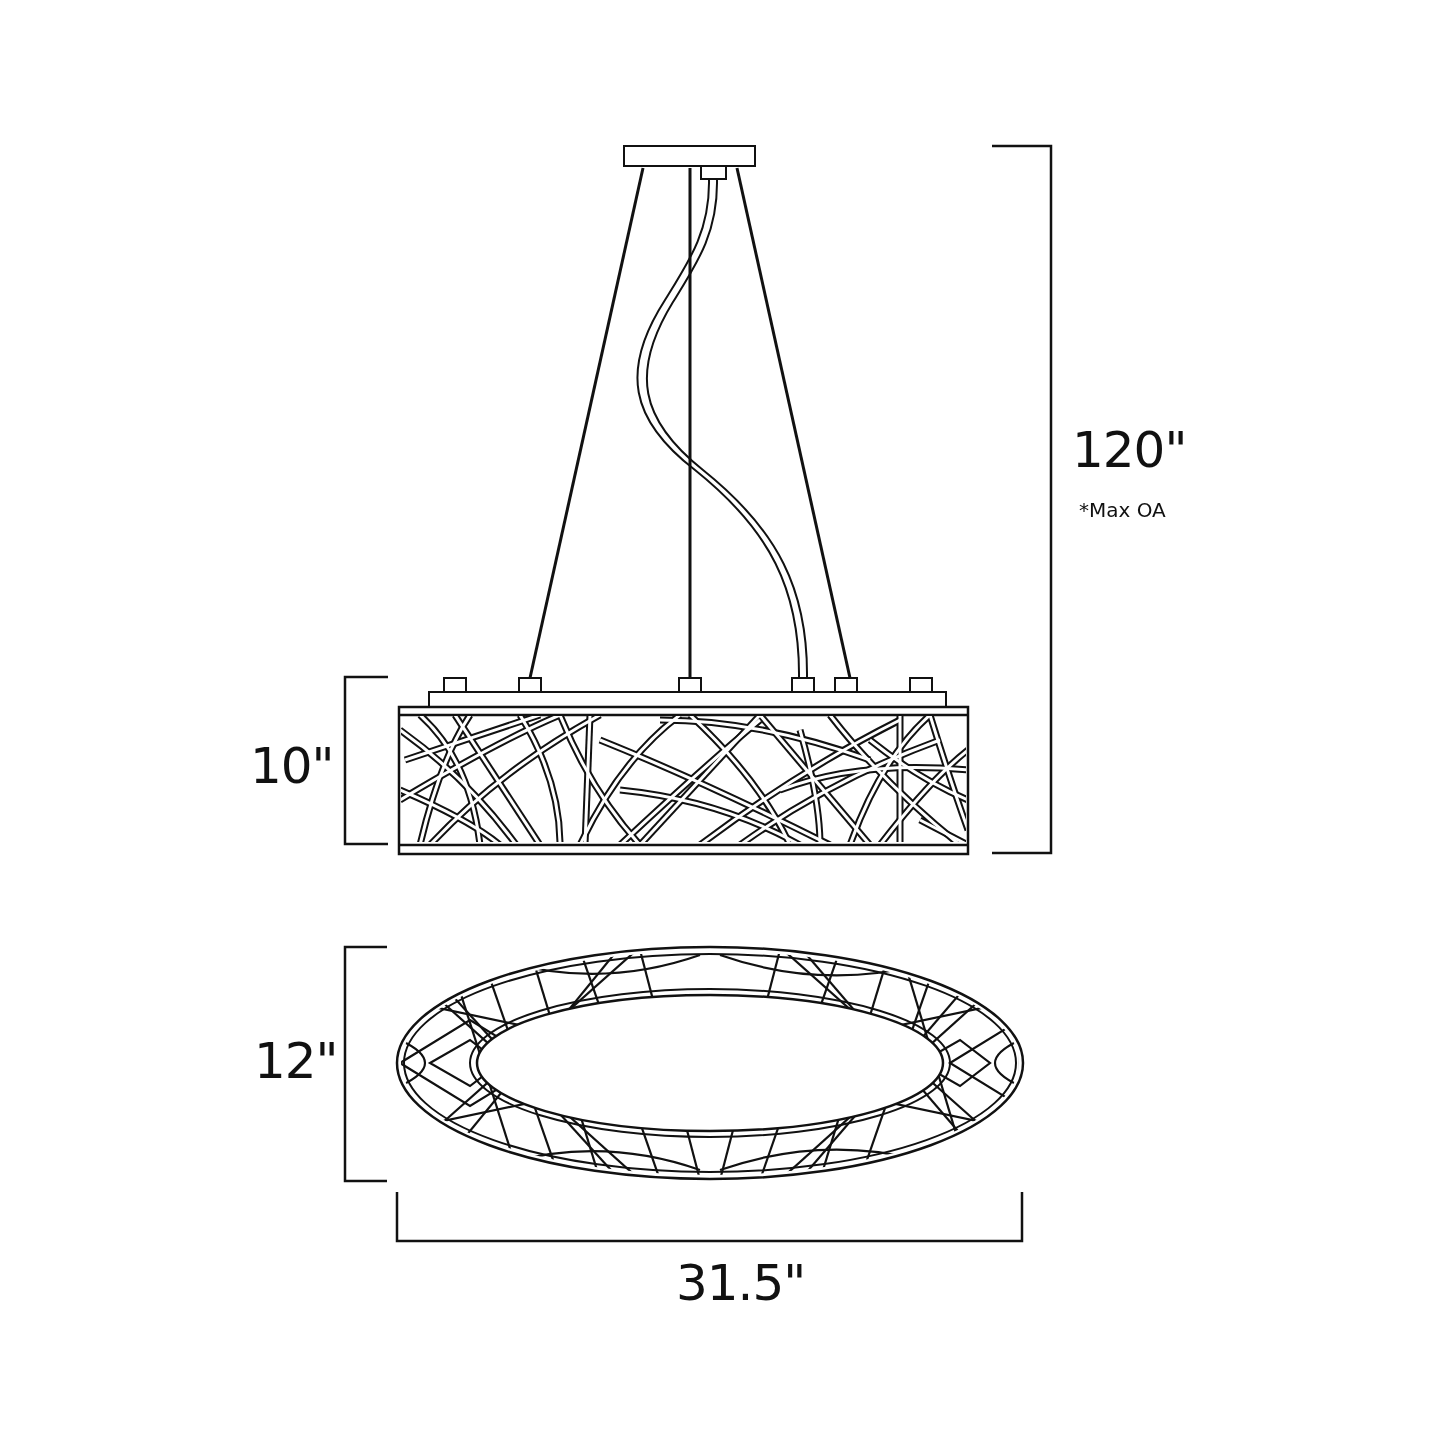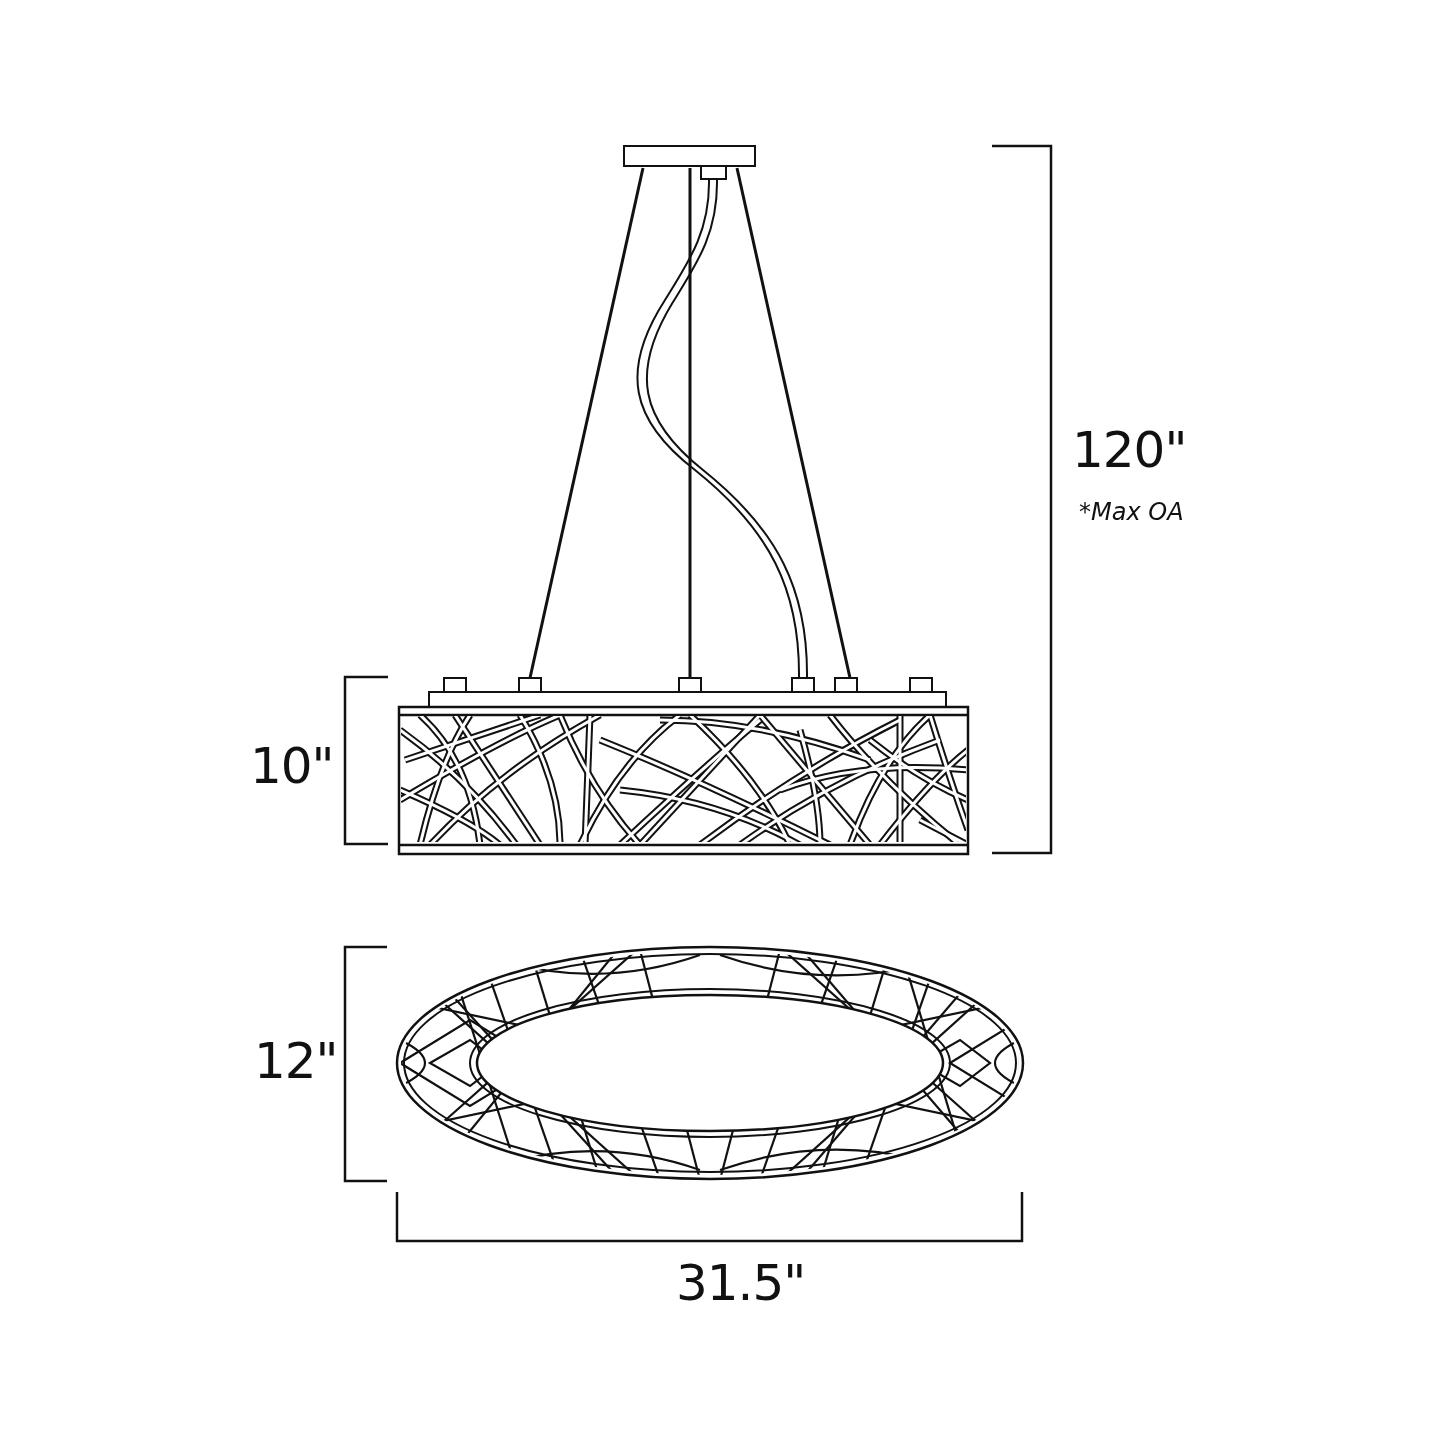--- a/index.html
+++ b/index.html
@@ -1,20 +1,20 @@
 <!DOCTYPE html>
 <html><head>
   <meta charset="utf-8">
   <style>
     html, body { margin: 0; padding: 0; background: #ffffff; }
     body { width: 1445px; height: 1445px; position: relative; overflow: hidden; font-family: "DejaVu Sans", sans-serif; color: #111; }
     #canvas { position: absolute; left: 0; top: 0; width: 1445px; height: 1445px; }
     .label { position: absolute; font-family: "DejaVu Sans", sans-serif; color: #111; white-space: nowrap; letter-spacing: -1px; }
     .dim-lg { font-size: 50px; line-height: 1; }
-    .dim-sm { font-size: 24px; line-height: 1; letter-spacing: 0; font-style: italic; }
+    .dim-sm { font-size: 20px; line-height: 1; letter-spacing: 0; }
   </style>
 </head>
 <body>
 
 <div id="canvas">
   <svg width="1445" height="1445" viewBox="0 0 1445 1445" xmlns="http://www.w3.org/2000/svg">
     <defs>
       <clipPath id="shadeClip">
           <rect x="401" y="716" width="565" height="126"></rect>
         </clipPath>

